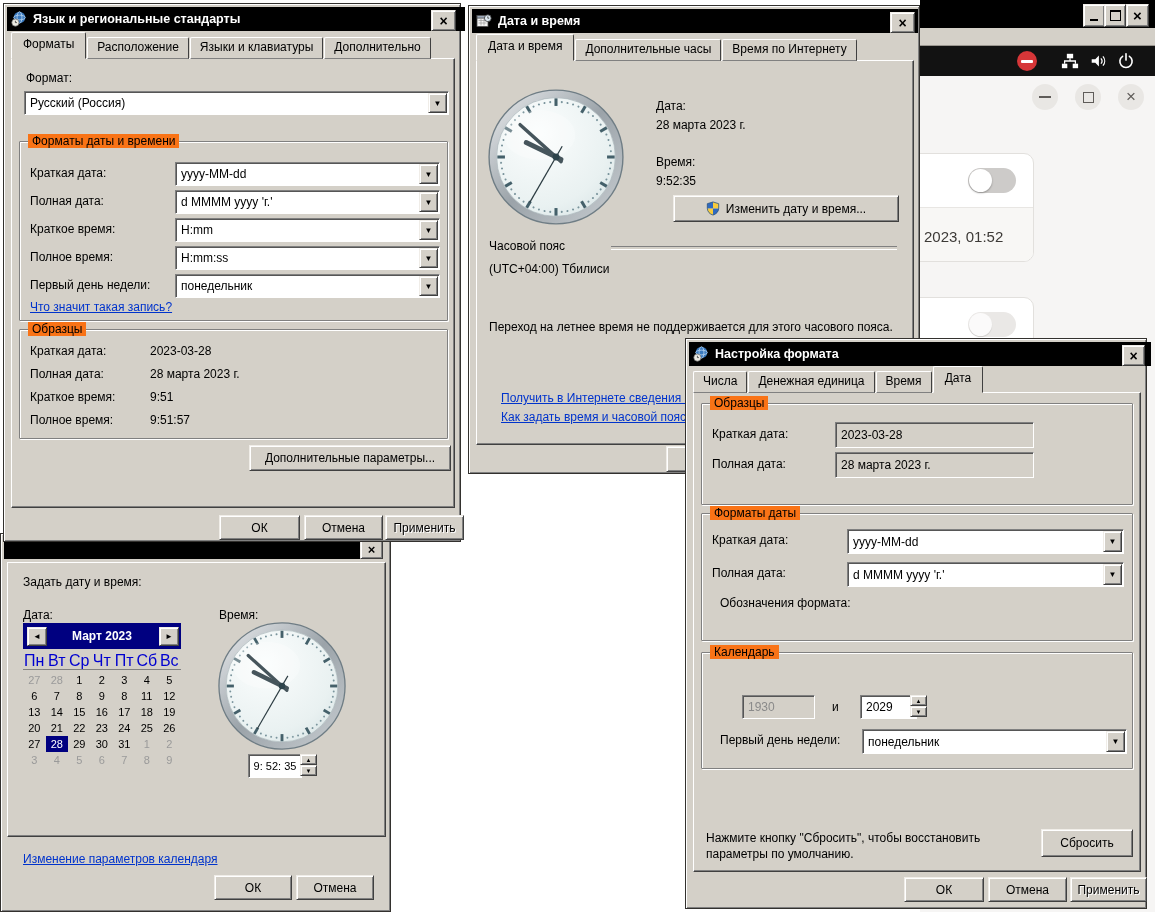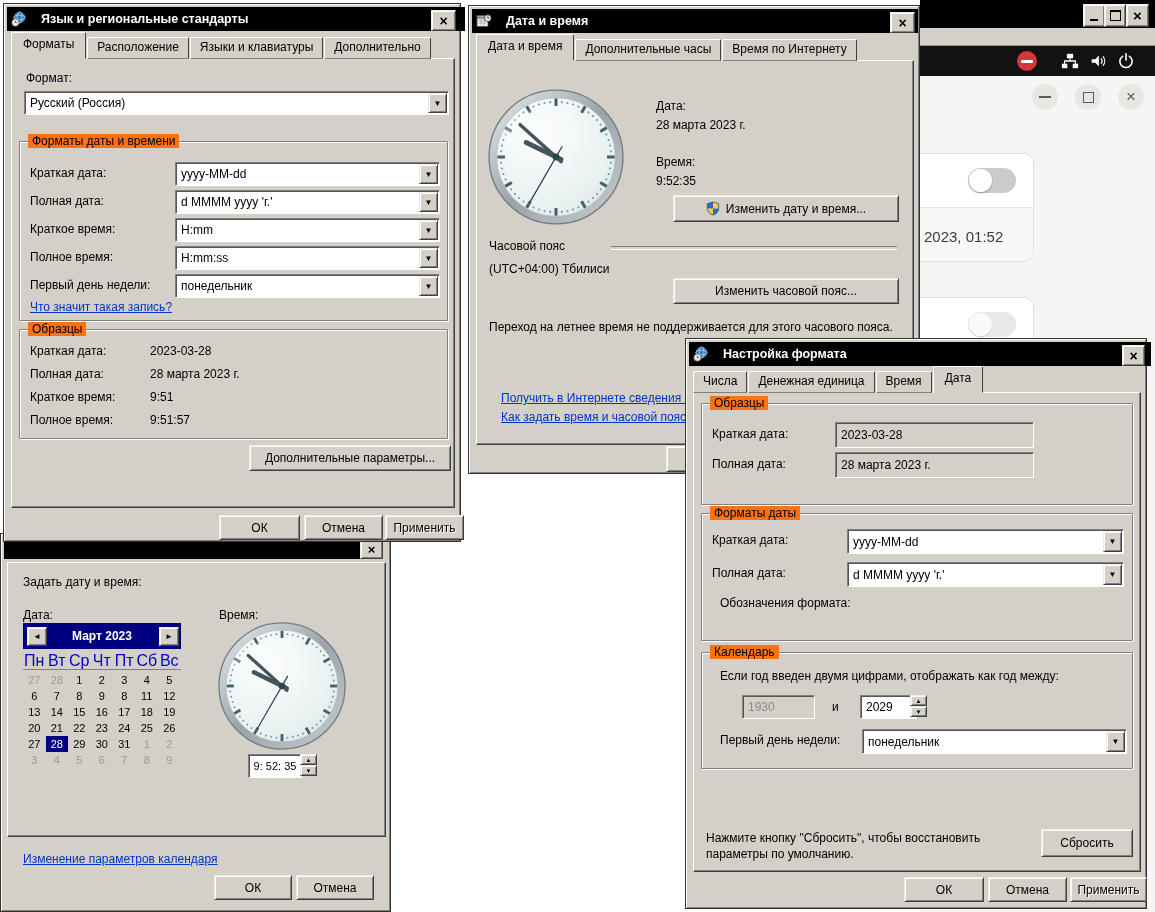--- a/index.html
+++ b/index.html
@@ -7,21 +7,21 @@
          font-family:"Liberation Sans",sans-serif;font-size:12px;color:#000}
   .abs{position:absolute}
   
   .r3{background:#d4d0c8;border:1px solid;border-color:#f0ede8 #404040 #404040 #f0ede8;
       box-shadow:inset 1px 1px 0 #fff,inset -1px -1px 0 #808080}
   .s3{background:#fff;border:1px solid;border-color:#808080 #fff #fff #808080;
       box-shadow:inset 1px 1px 0 #565656}
   .win{position:absolute;background:#d4d0c8;border:1px solid #33312e;
        box-shadow:inset 1px 1px 0 #fff,inset -1px -1px 0 #808080;padding:0}
   .titlebar{position:absolute;background:#000;color:#fff;display:flex;align-items:center;
-            gap:14px;padding:0 4px;font-weight:bold;font-size:12.5px;white-space:nowrap;overflow:hidden}
+            gap:6px;padding:0 4px;font-weight:bold;font-size:12.5px;white-space:nowrap;overflow:hidden}
   .tb-btn{position:absolute;display:flex;align-items:center;justify-content:center;
           font-weight:bold;font-size:13px;color:#000;cursor:pointer;line-height:1}
   .tabstrip{position:absolute;display:flex;align-items:flex-end;height:25px}
   .tab{position:relative;height:20px;line-height:19px;padding:0 9px;background:#d4d0c8;
        border:1px solid;border-color:#fff #404040 #808080 #fff;border-radius:2px 2px 0 0;
        margin-right:1px;z-index:1;white-space:nowrap}
   .tab.active{height:25px;line-height:22px;padding:0 11px;border-bottom:1px solid #d4d0c8;z-index:3}
   .panel{position:absolute;background:#d4d0c8;border:1px solid;
          border-color:#fff #404040 #404040 #fff;box-shadow:inset -1px -1px 0 #808080;z-index:0}
   .group{position:absolute;border:1px solid #808080;border-radius:1px;
@@ -246,23 +246,20 @@
           <rect x="0" y="8.6" width="8" height="9" fill="#f8cb3c"></rect>
           <rect x="8" y="8.6" width="8" height="9" fill="#2f69bf"></rect>
         </g>
         <path d="M8 1 L14.5 3 V8.2 C14.5 12.3 11.5 15 8 16 C4.5 15 1.5 12.3 1.5 8.2 V3 Z" fill="none" stroke="#28527f" stroke-width="0.9"></path>
       </svg>
       <span>Изменить дату и время...</span>
     </div>
     <span class="lbl" style="left:20px;top:233px">Часовой пояс</span>
     <div class="etch" style="left:142px;top:240px;width:286px"></div>
     <span class="val" style="left:20px;top:256px">(UTC+04:00) Тбилиси</span>
-    <div class="btn r3 abs" style="left:204px;top:272px;width:224px;height:24px">
-      <span>Изменить часовой пояс...</span>
-    </div>
     <span class="lbl" style="left:20px;top:314px;white-space:normal;width:414px">Переход на летнее время не поддерживается для этого часового пояса.</span>
     <span class="link" style="left:32px;top:385px">Получить в Интернете сведения о</span>
     <span class="link" style="left:32px;top:404px">Как задать время и часовой пояс?</span>
     <div class="btn r3 abs" style="left:197px;top:440px;width:86px;height:24px"></div>
   </div>
 
   <div class="win" style="left:0;top:533px;width:389px;height:377px;z-index:3">
     <div class="titlebar" style="left:3px;top:3px;width:355px;height:22px"></div>
     <div class="tb-btn r3" style="left:359px;top:5px;width:21px;height:18px;font-size:13px">×</div>
     <div class="panel" style="left:6px;top:28px;width:377px;height:273px"></div>
@@ -540,21 +537,20 @@
       <span class="lbl" style="left:10px;top:52px">Полная дата:</span>
       <div class="combo" style="left:145px;top:48px;width:270px;height:23px">
         <span>d MMMM yyyy 'г.'</span>
         <span class="combo-arrow r3">▼</span>
       </div>
       <span class="lbl" style="left:18px;top:82px">Обозначения формата:</span>
     </div>
 
     <div class="group" style="left:15px;top:313px;width:430px;height:115px">
       <span class="legend">Календарь</span>
-      <span class="lbl" style="left:18px;top:16px">Если год введен двумя цифрами, отображать как год между:</span>
       <div class="s3 abs" style="left:40px;top:42px;width:66px;height:22px;background:#d4d0c8;display:flex;align-items:center;padding-left:5px">
         <span style="color:#8a8a8a">1930</span>
       </div>
       <span class="lbl" style="left:130px;top:47px">и</span>
       <div class="s3 abs" style="left:158px;top:42px;width:50px;height:22px;display:flex;align-items:center;padding-left:5px">
         <span>2029</span>
       </div>
       <div class="spin" style="left:208px;top:42px;width:17px;height:22px">
         <div class="r3">▲</div>
         <div class="r3">▼</div>

